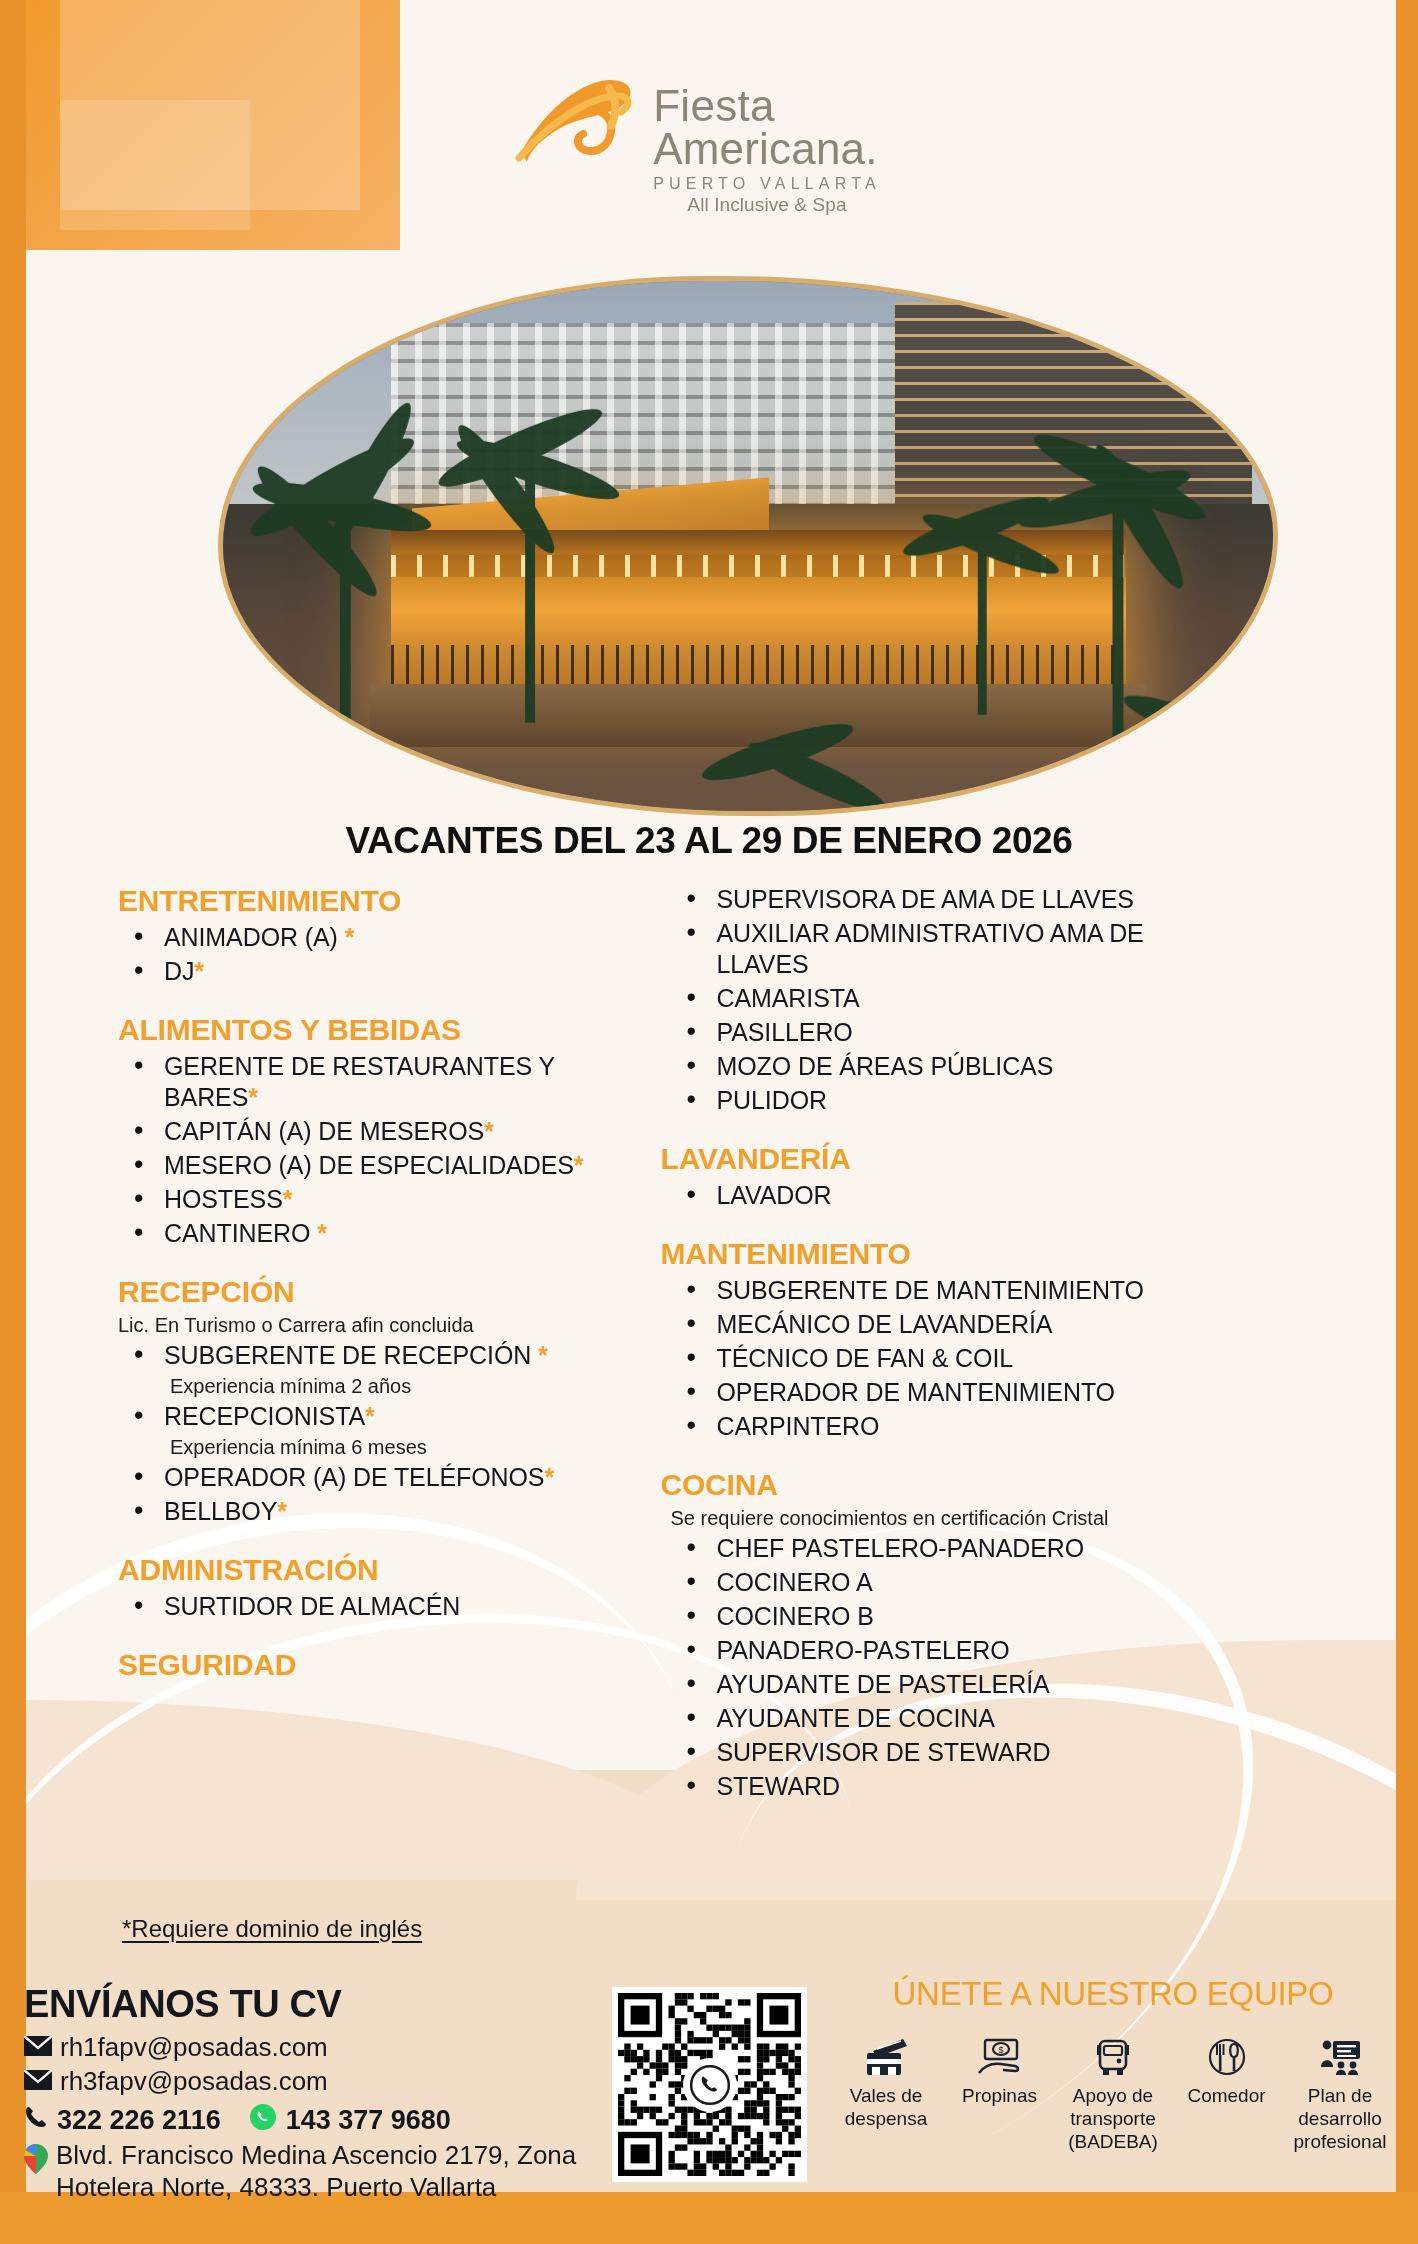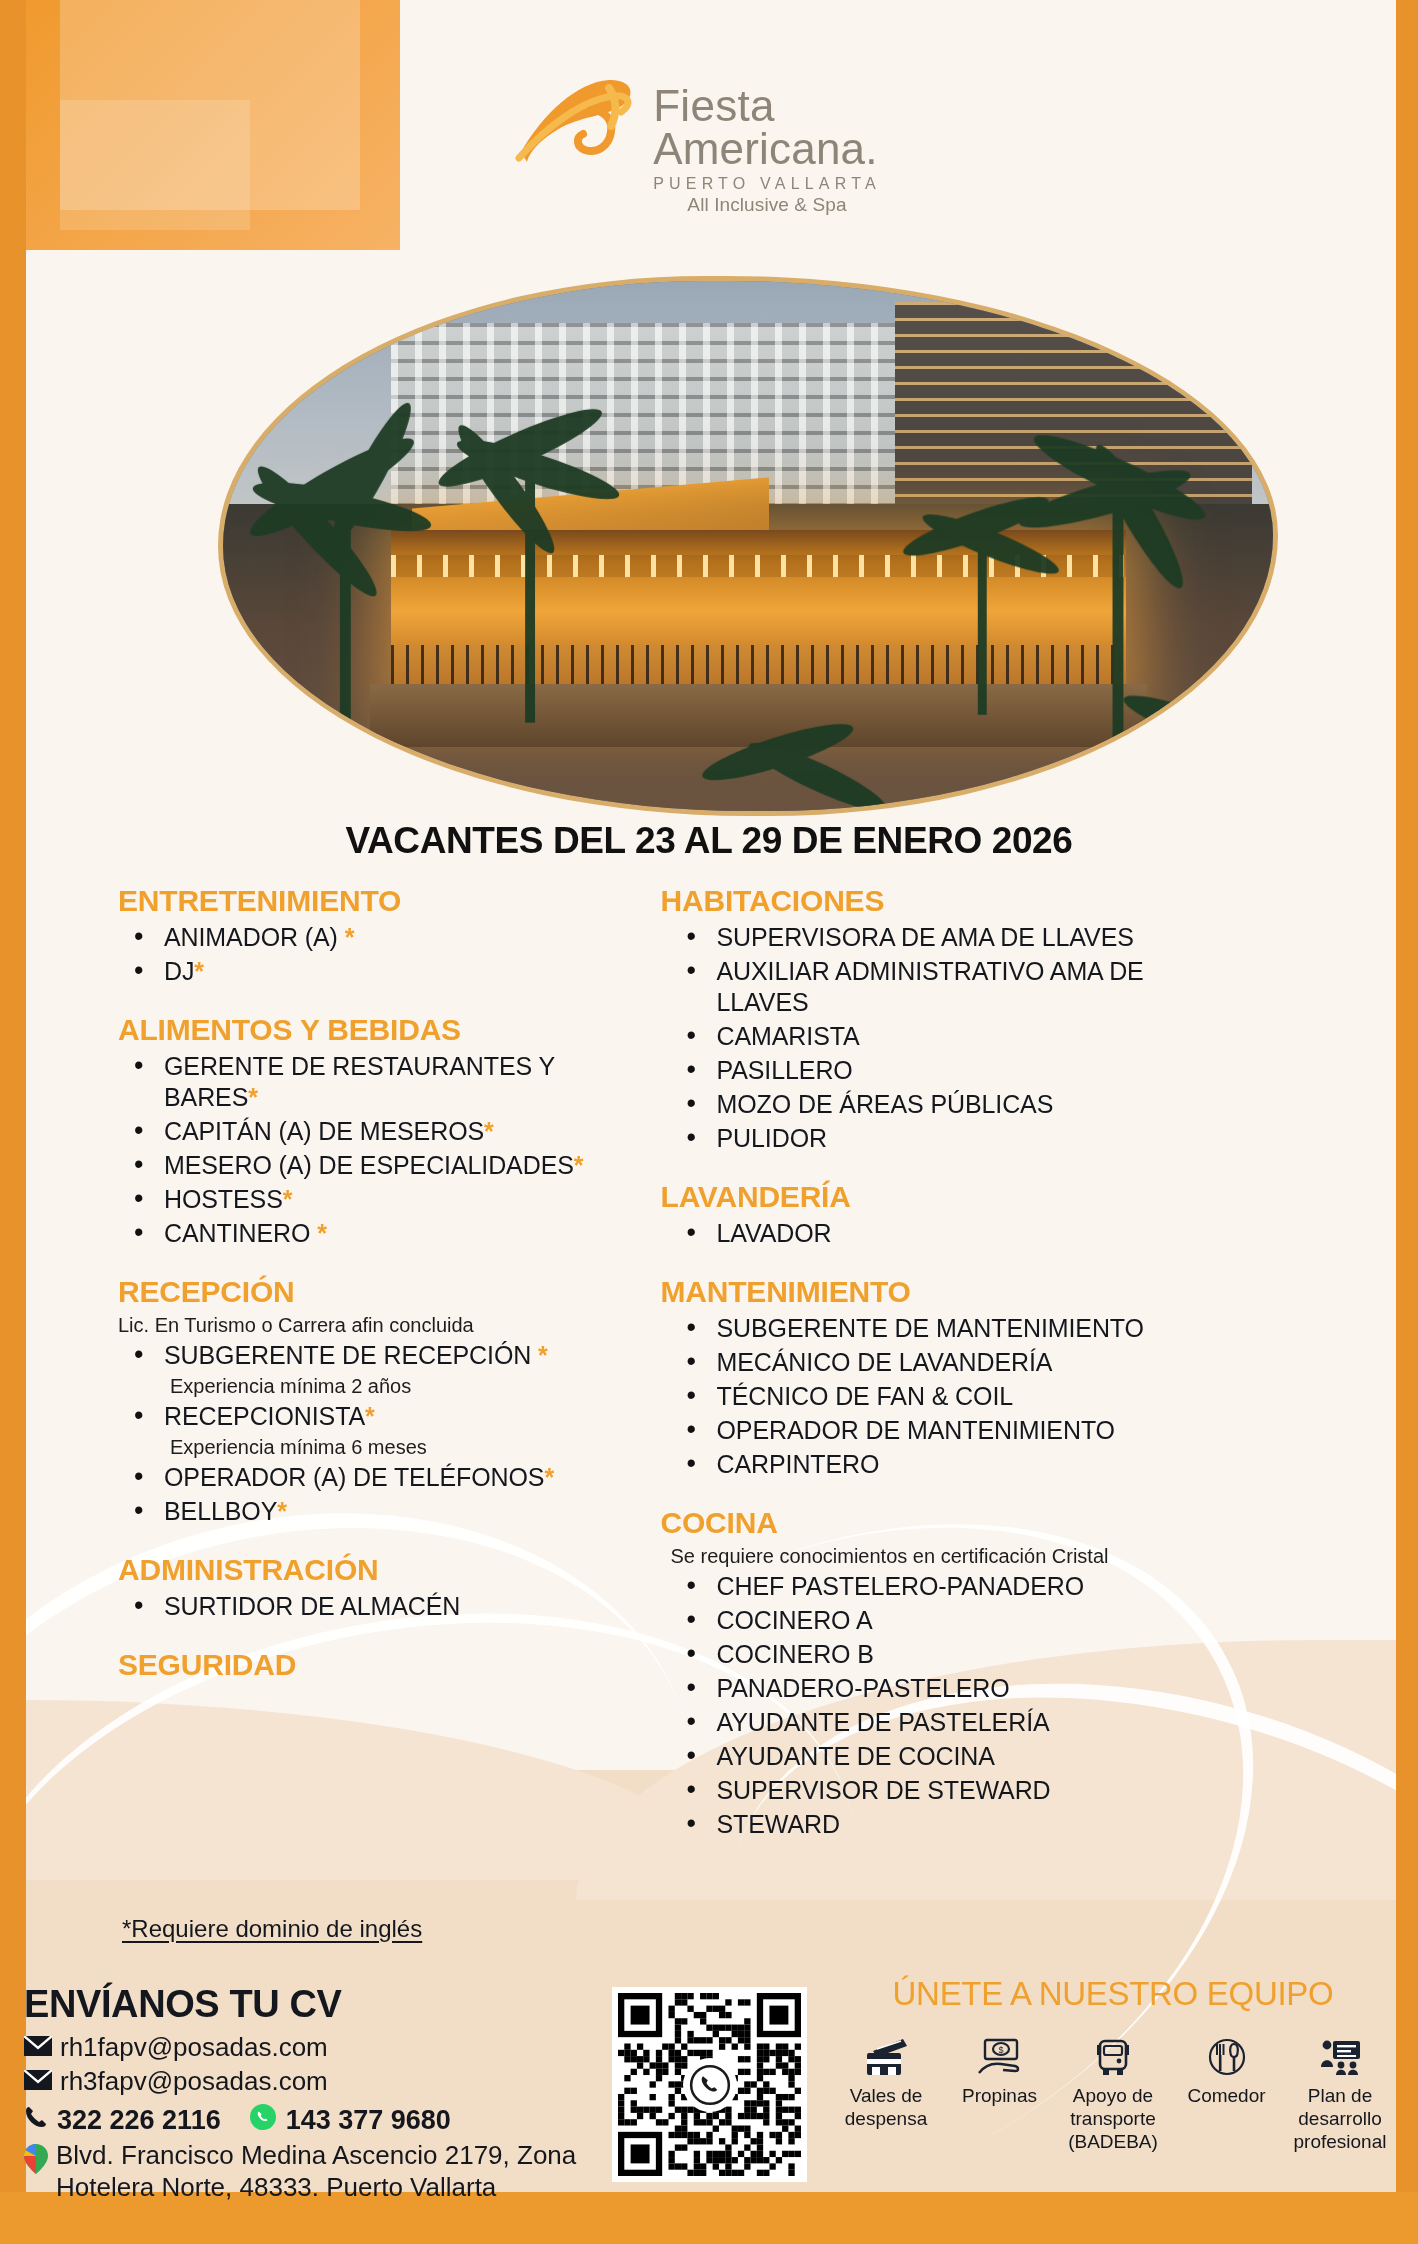--- a/index.html
+++ b/index.html
@@ -390,21 +390,20 @@
           <ul class="jobs">
             <li>SURTIDOR DE ALMACÉN</li>
           </ul>
         </div>
         <div class="sec-block">
           <div class="sec-head">SEGURIDAD</div>
         </div>
       </div>
     <div class="col-right" id="col-right">
         <div class="sec-block">
-          <div class="sec-head">HABITACIONES</div>
           <ul class="jobs">
             <li>SUPERVISORA DE AMA DE LLAVES</li>
             <li>AUXILIAR ADMINISTRATIVO AMA DE LLAVES</li>
             <li>CAMARISTA</li>
             <li>PASILLERO</li>
             <li>MOZO DE ÁREAS PÚBLICAS</li>
             <li>PULIDOR</li>
           </ul>
         </div>
         <div class="sec-block">

